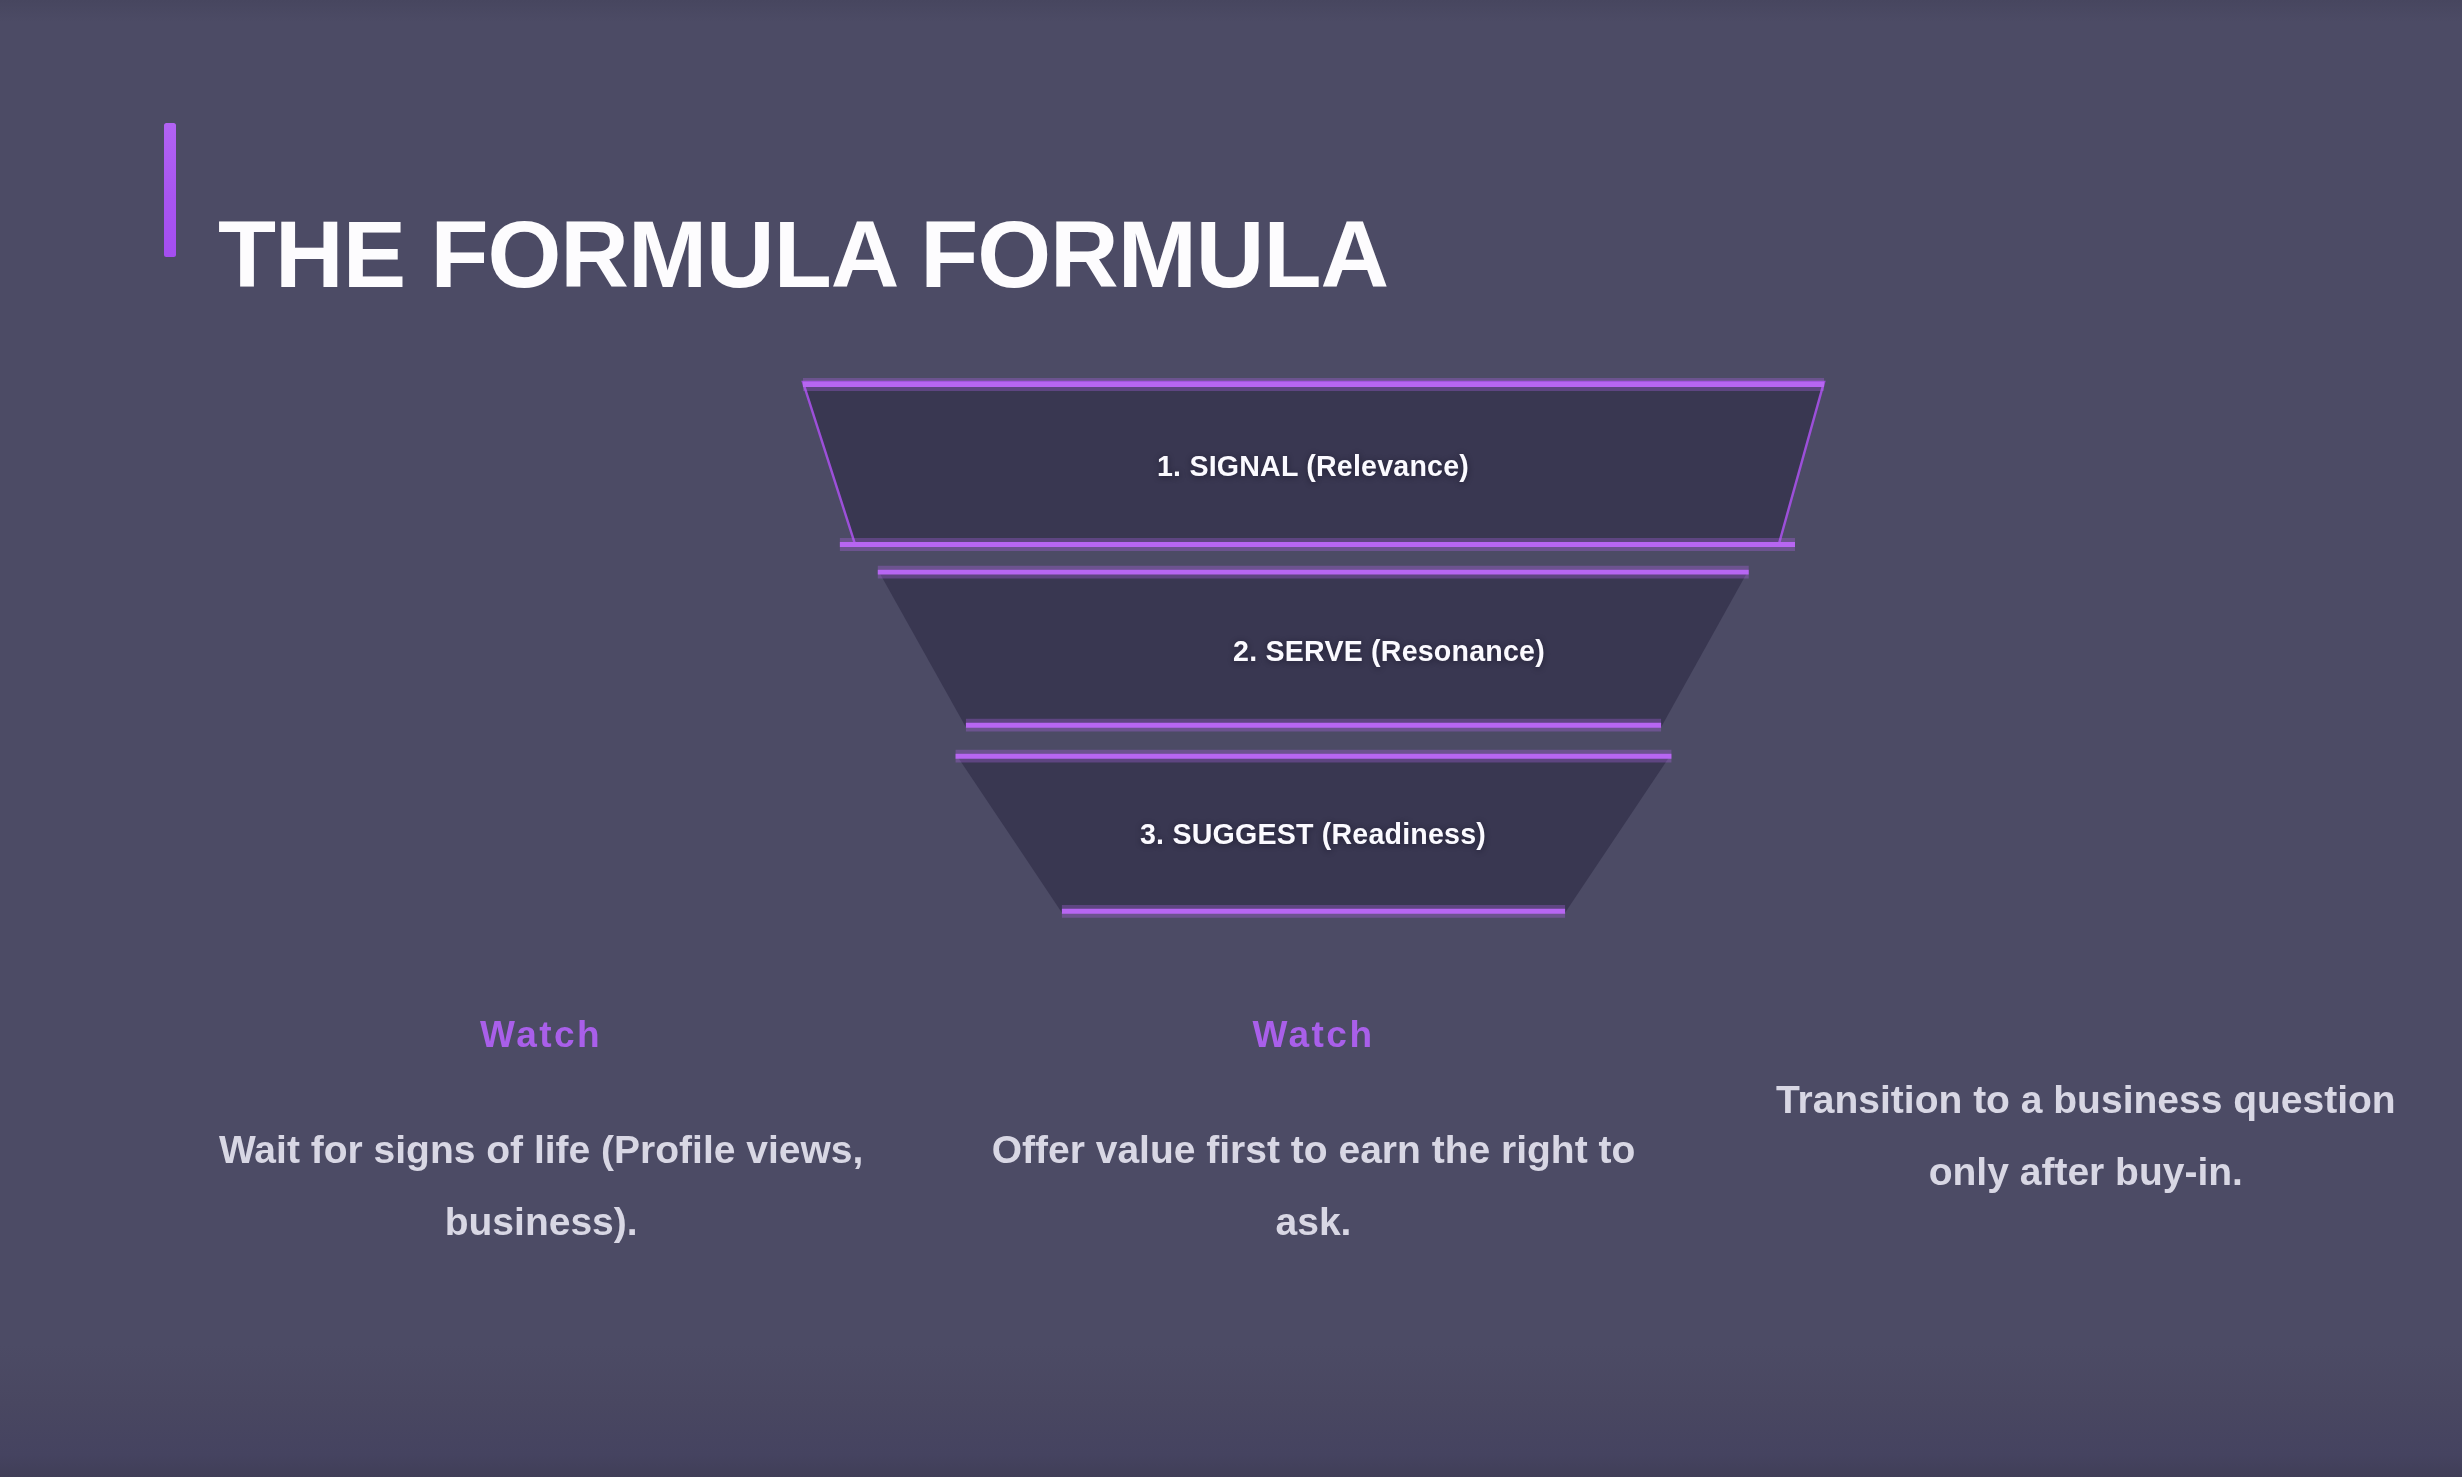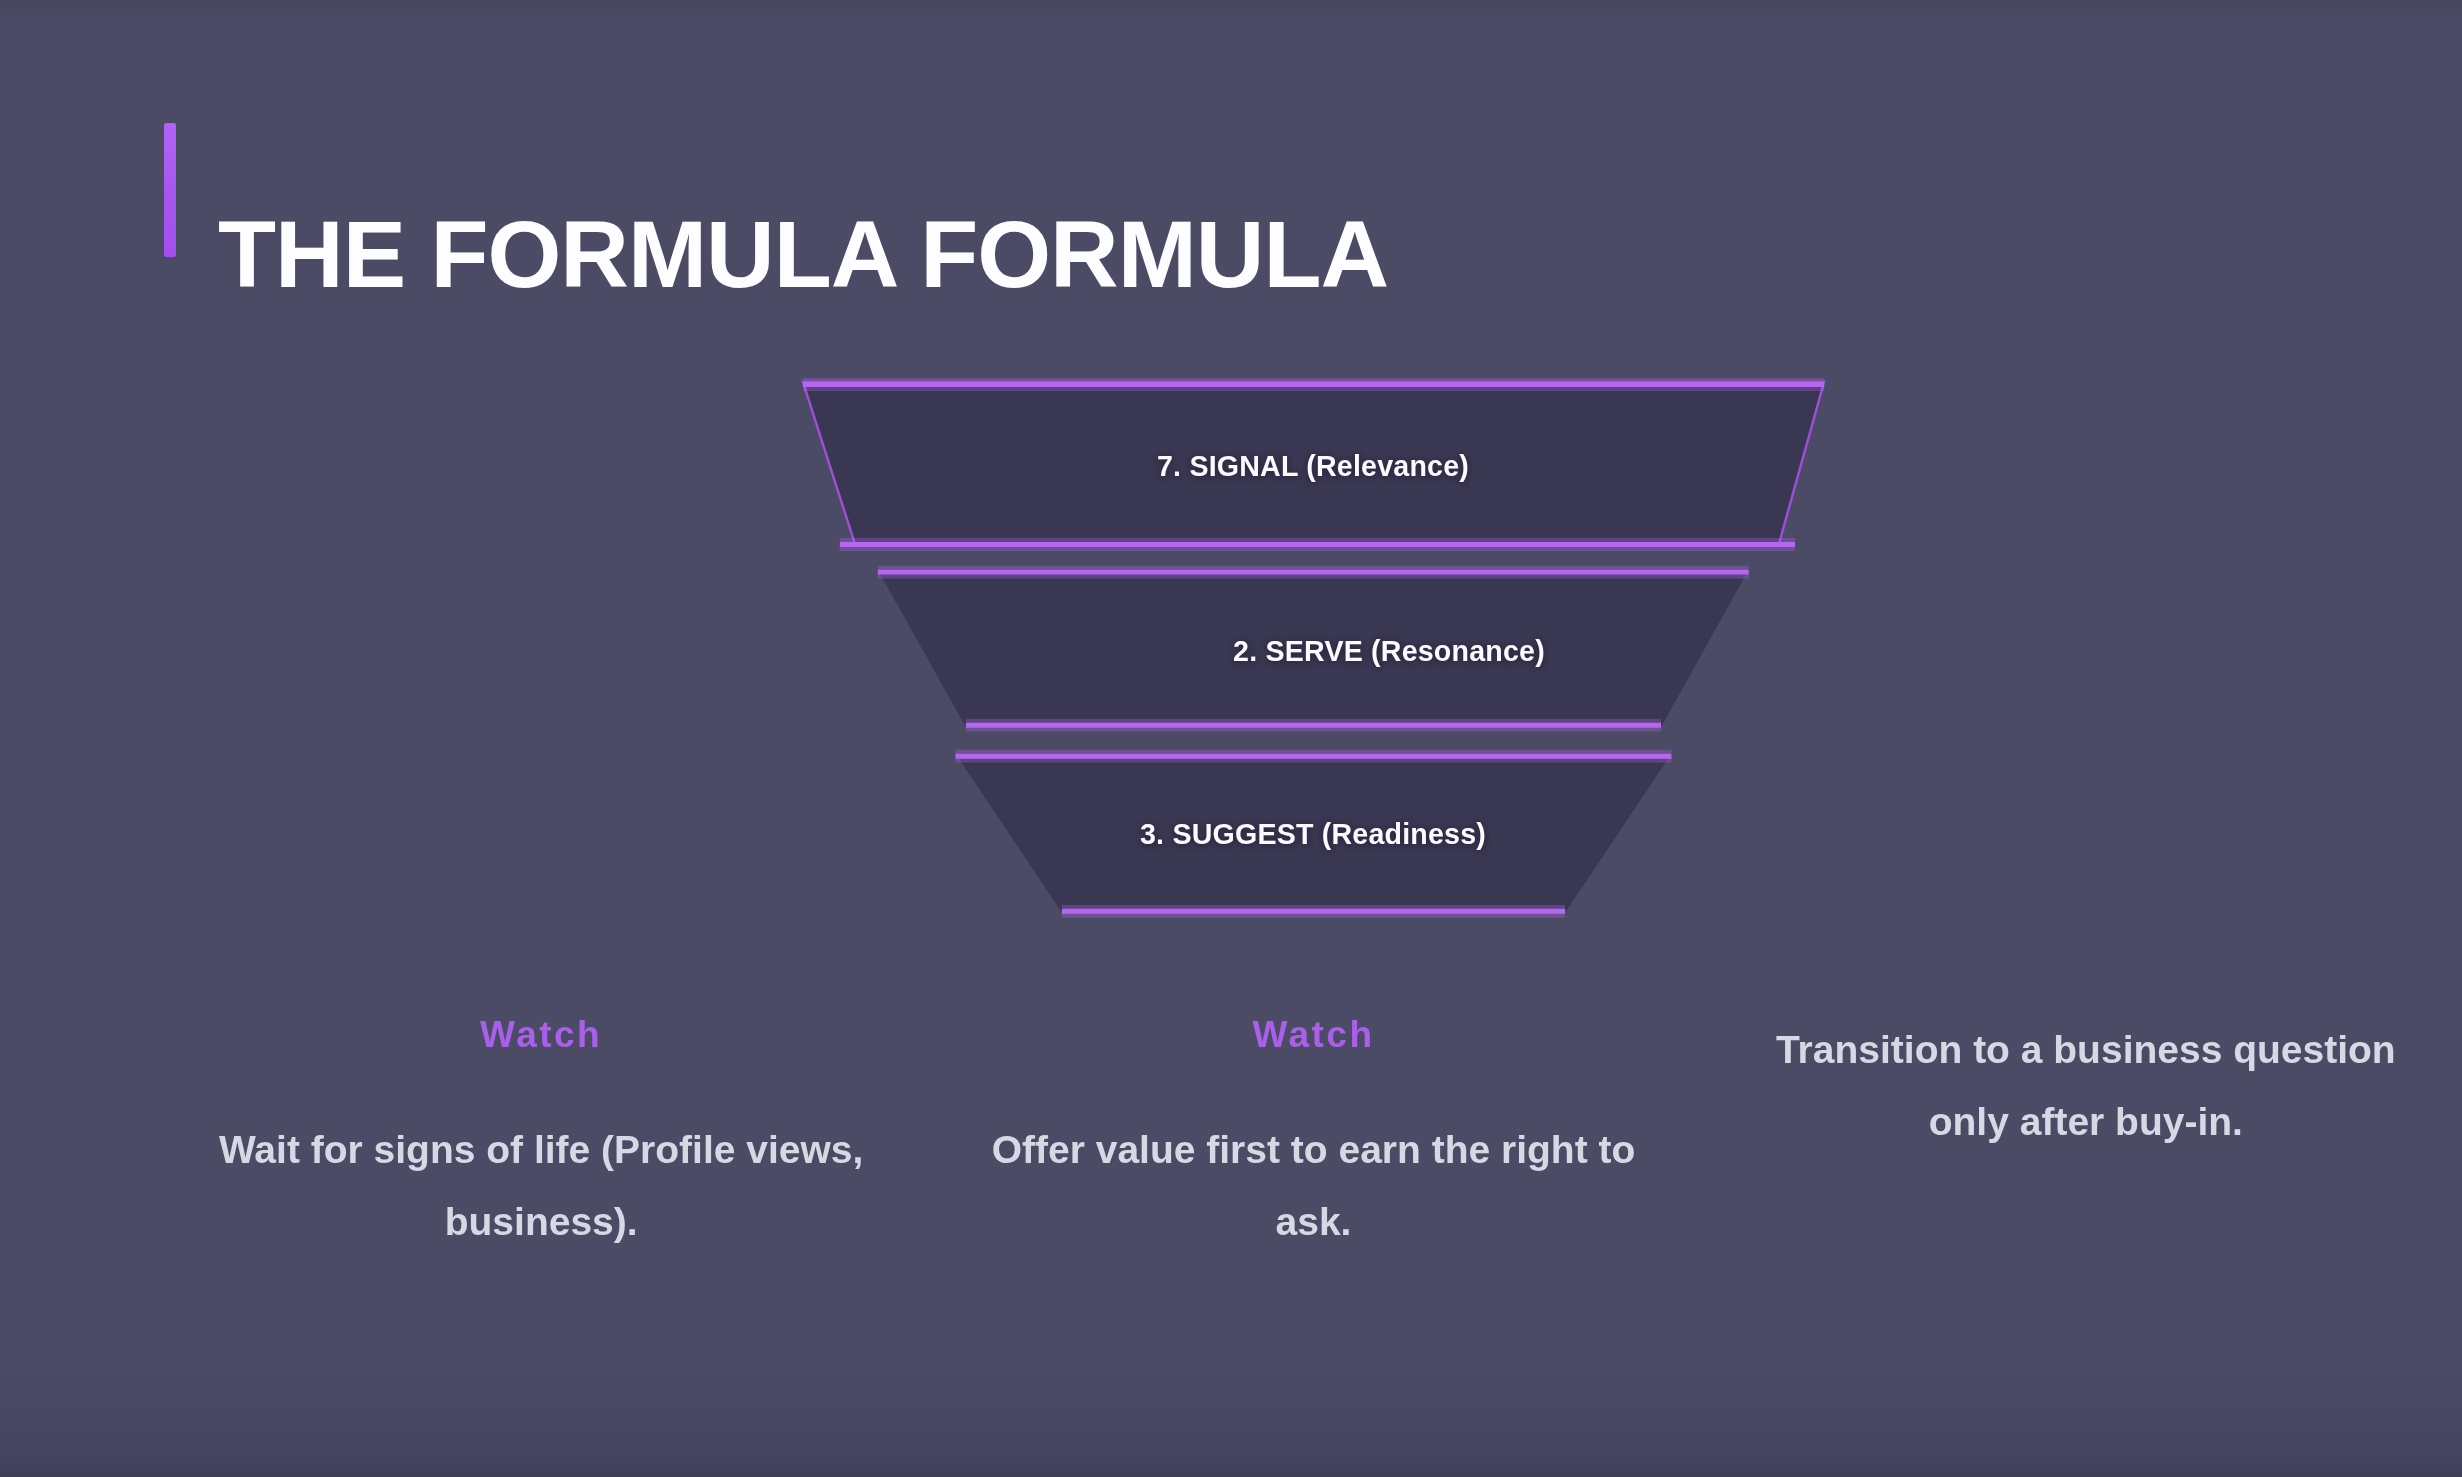--- a/index.html
+++ b/index.html
@@ -71,20 +71,21 @@
   .funnel-label.l3 { left: 1313px; top: 834px; }
 
   
   .columns {
     position: absolute;
     left: 172px;
     right: 172px;
     top: 1014px;
     display: flex;
     gap: 34px;
+    align-items: center;
   }
   .column {
     flex: 1;
     text-align: center;
   }
   .column-heading {
     color: #a95fea;
     font-size: 37px;
     font-weight: 700;
     letter-spacing: 2.5px;
@@ -120,21 +121,21 @@
     <line x1="1961" y1="1473" x2="3373" y2="1473" stroke="#b766f2" stroke-opacity="0.30" stroke-width="26"></line>
     <line x1="1961" y1="1473" x2="3373" y2="1473" stroke="#b766f2" stroke-width="10"></line>
 
     <polygon points="1940,1531 3394,1531 3178,1854 2156,1854" fill="#393751"></polygon>
     <line x1="1940" y1="1536" x2="3394" y2="1536" stroke="#b766f2" stroke-opacity="0.30" stroke-width="26"></line>
     <line x1="1940" y1="1536" x2="3394" y2="1536" stroke="#b766f2" stroke-width="10"></line>
     <line x1="2156" y1="1851" x2="3178" y2="1851" stroke="#b766f2" stroke-opacity="0.30" stroke-width="26"></line>
     <line x1="2156" y1="1851" x2="3178" y2="1851" stroke="#b766f2" stroke-width="10"></line>
   </svg>
 
-  <div class="funnel-label l1">7. SIGNAL (Relevance)</div>
+  <div class="funnel-label l1">1. SIGNAL (Relevance)</div>
   <div class="funnel-label l2">2. SERVE (Resonance)</div>
   <div class="funnel-label l3">3. SUGGEST (Readiness)</div>
 
   <div class="columns">
 
     <div class="column">
       <div class="column-heading">Watch</div>
       <div class="column-desc">
         <span class="line">Wait for signs of life (Profile views,</span>
         <span class="line">business).</span>

